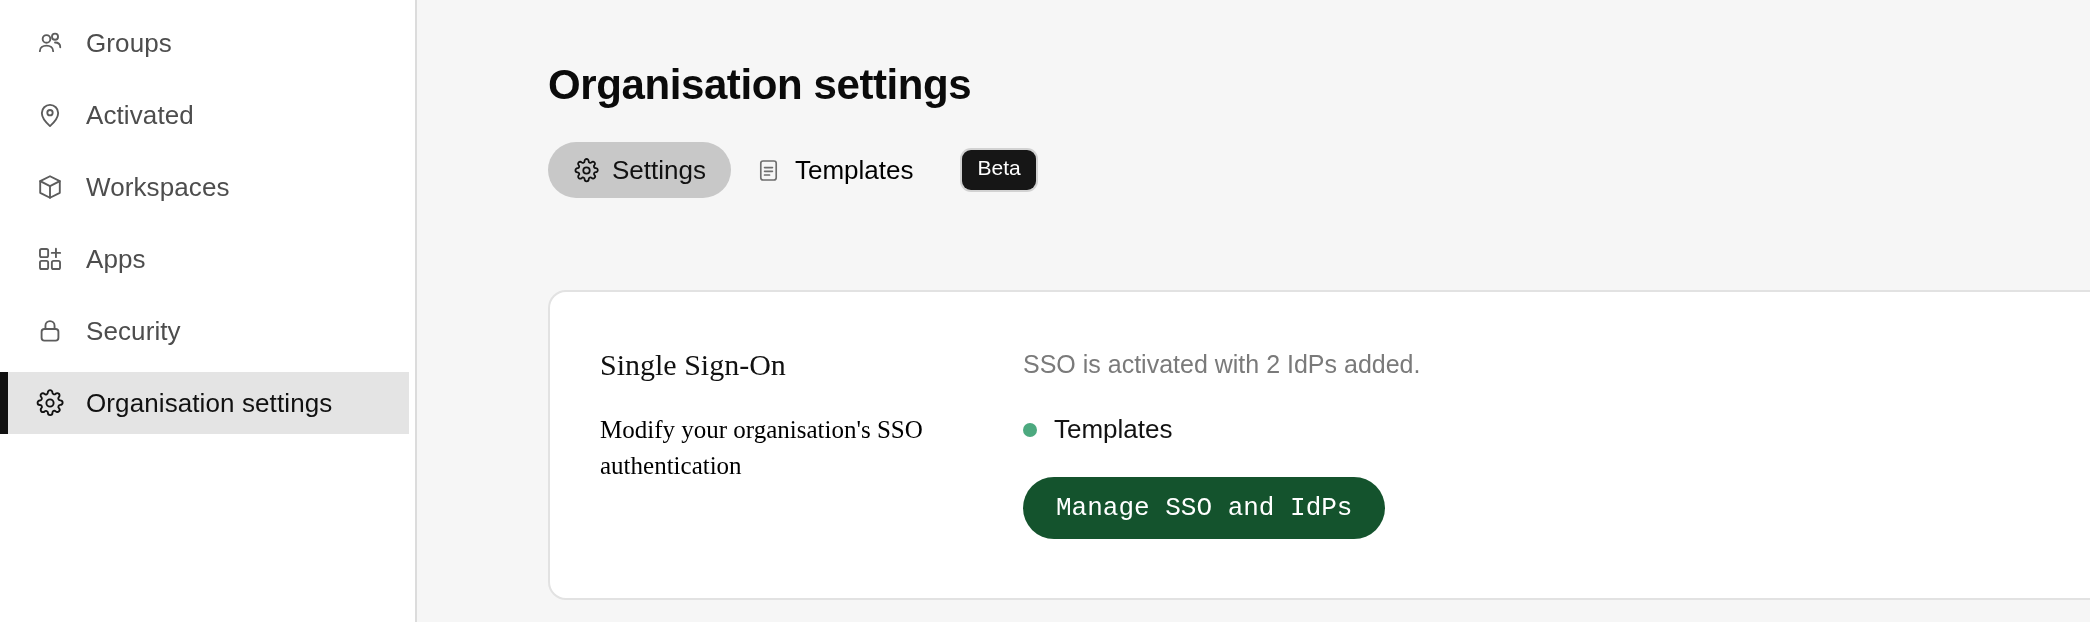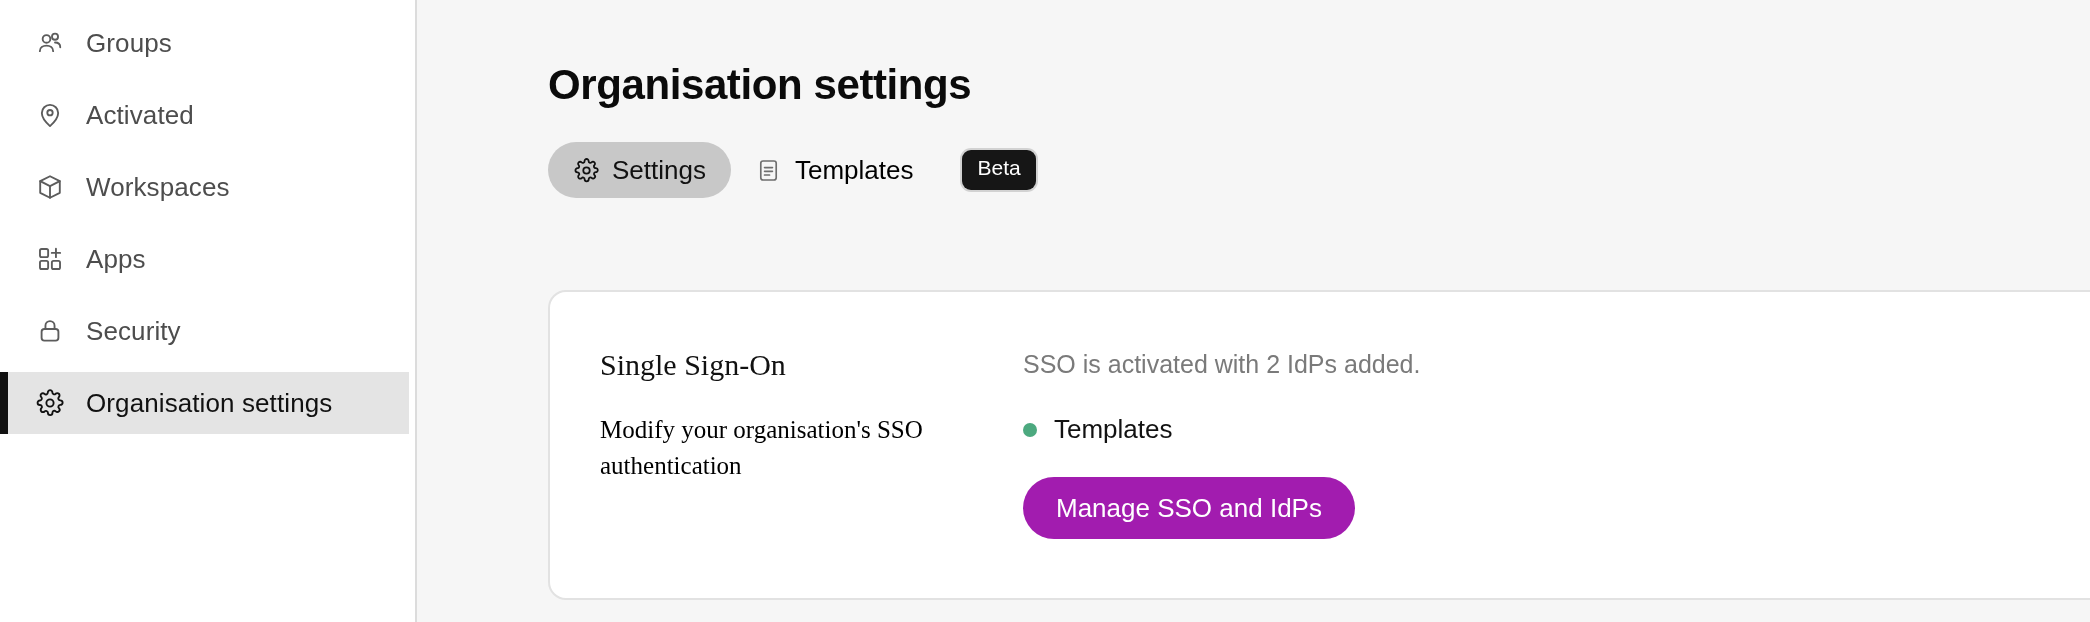--- a/index.html
+++ b/index.html
@@ -225,29 +225,29 @@
     margin-left: 17px;
     font-size: 26px;
     color: #121212;
     white-space: nowrap;
   }
 
   .primary-button {
     display: inline-flex;
     align-items: center;
     justify-content: center;
-    background: #a21caf;
+    background: #14532d;
     color: #ffffff;
     font-size: 26px;
     height: 62px;
     padding: 0 33px;
     border-radius: 31px;
     border: none;
     cursor: pointer;
-    font-family: Liberation Sans, sans-serif;
+    font-family: Liberation Mono, monospace;
     white-space: nowrap;
   }
 </style>
 </head>
 <body>
 
 <div id="app">
 
   <nav class="sidebar">
 

